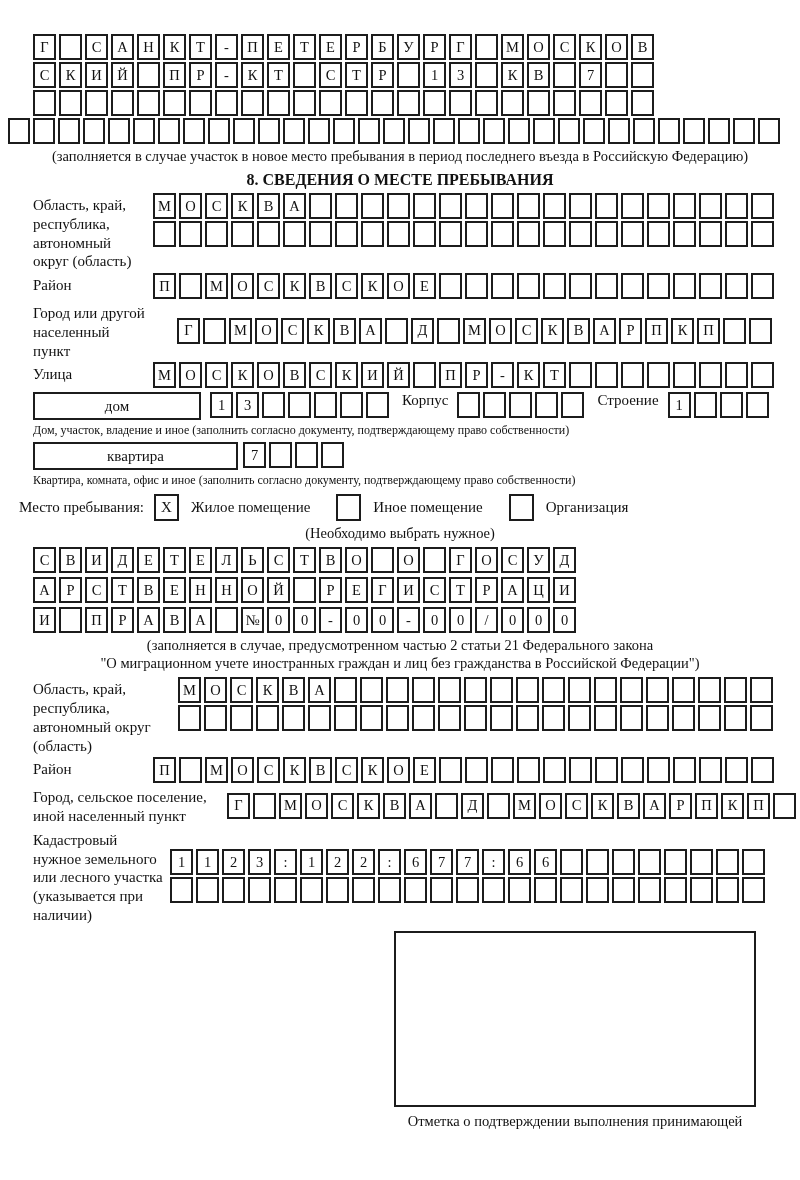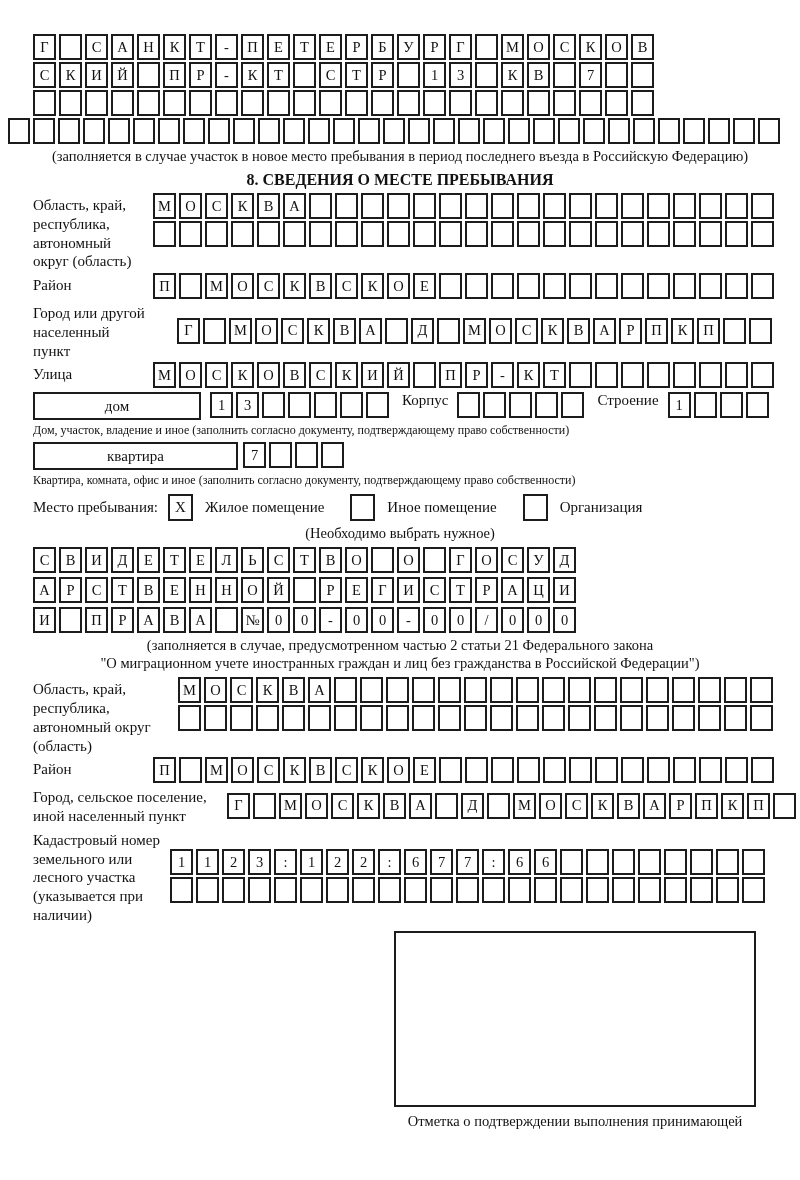--- a/index.html
+++ b/index.html
@@ -45,21 +45,21 @@
   .longbox {
     border:2px solid #1c1c1c; height:28px;
     display:flex; align-items:center; justify-content:center;
     font-size:15px;
   }
   .longbox.house { width:168px; margin-right:4px; }
   .longbox.apt { width:205px; }
   .inline-lbl { padding:0 4px 0 8px; }
 
   
-  .stay-row { display:flex; align-items:center; margin-left:33px; margin-top:6px; }
+  .stay-row { display:flex; align-items:center; margin-left:19px; margin-top:6px; }
   .stay-row .cap { padding-right:10px; }
   .checkbox {
     width:25px; height:27px; border:2px solid #1c1c1c; flex:0 0 auto;
     display:flex; align-items:center; justify-content:center;
     font-size:15px; margin:0 12px 0 0;
   }
   .stay-opt { display:flex; align-items:center; }
   .stay-opt .optlbl { padding-right:26px; }
 
   
@@ -587,21 +587,21 @@
         <span class="cell">А</span>
         <span class="cell">Р</span>
         <span class="cell">П</span>
         <span class="cell">К</span>
         <span class="cell">П</span>
         <span class="cell"></span>
       </div>
   </div>
 
   <div class="frow vcenter">
-    <div class="flabel w137">Кадастровый номер земельного или лесного участка (указывается при наличии)</div>
+    <div class="flabel w137">Кадастровый нужное земельного или лесного участка (указывается при наличии)</div>
     <div class="cellstack">
       <div class="cells">
           <span class="cell">1</span>
           <span class="cell">1</span>
           <span class="cell">2</span>
           <span class="cell">3</span>
           <span class="cell">:</span>
           <span class="cell">1</span>
           <span class="cell">2</span>
           <span class="cell">2</span>

